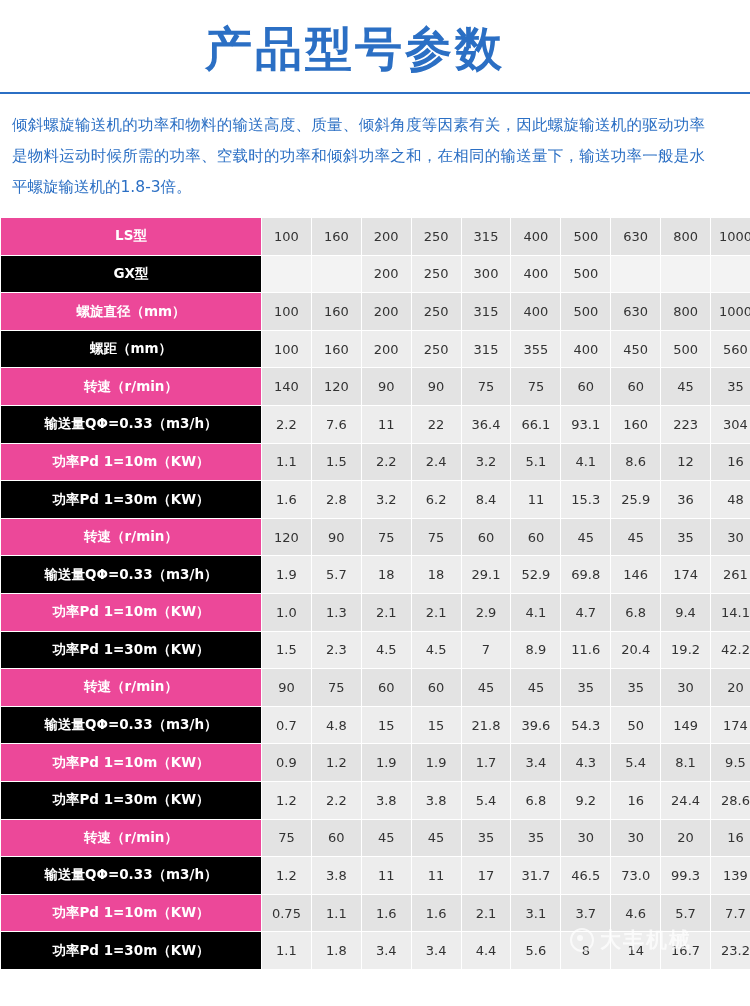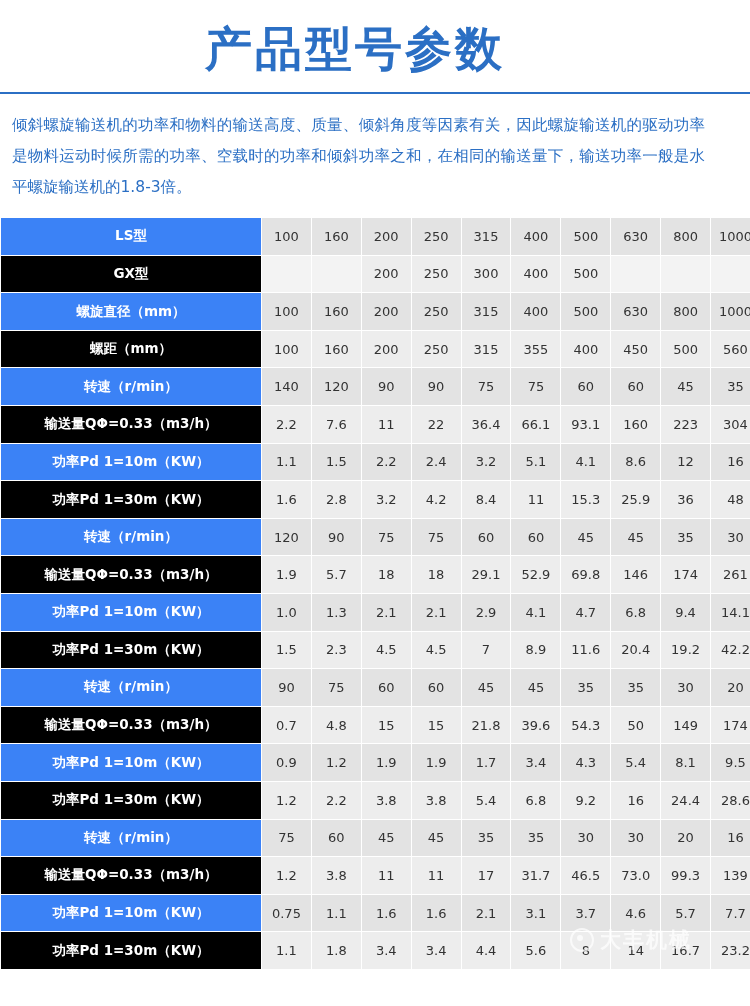--- a/index.html
+++ b/index.html
@@ -59,21 +59,21 @@
     border: 1px solid #ffffff;
     text-align: center;
     vertical-align: middle;
     height: 36.6px;
     padding: 0 2px;
     overflow: hidden;
     white-space: nowrap;
   }
   td.rowhead {
     width: 256px;
-    background: #3b82f6;
+    background: #ec4899;
     color: #ffffff;
     font-weight: bold;
     font-size: 13.5px;
   }
   td.rowhead.light {
     background: #000000;
   }
   td.val {
     width: 44.9px;
     background: #e3e3e3;
@@ -221,21 +221,21 @@
           <td class="val">4.1</td>
           <td class="val">8.6</td>
           <td class="val">12</td>
           <td class="val">16</td>
         </tr>
         <tr>
           <td class="rowhead light">功率Pd 1=30m（KW）</td>
           <td class="val alt">1.6</td>
           <td class="val alt">2.8</td>
           <td class="val alt">3.2</td>
-          <td class="val alt">4.2</td>
+          <td class="val alt">6.2</td>
           <td class="val alt">8.4</td>
           <td class="val alt">11</td>
           <td class="val alt">15.3</td>
           <td class="val alt">25.9</td>
           <td class="val alt">36</td>
           <td class="val alt">48</td>
         </tr>
         <tr>
           <td class="rowhead">转速（r/min）</td>
           <td class="val">120</td>

